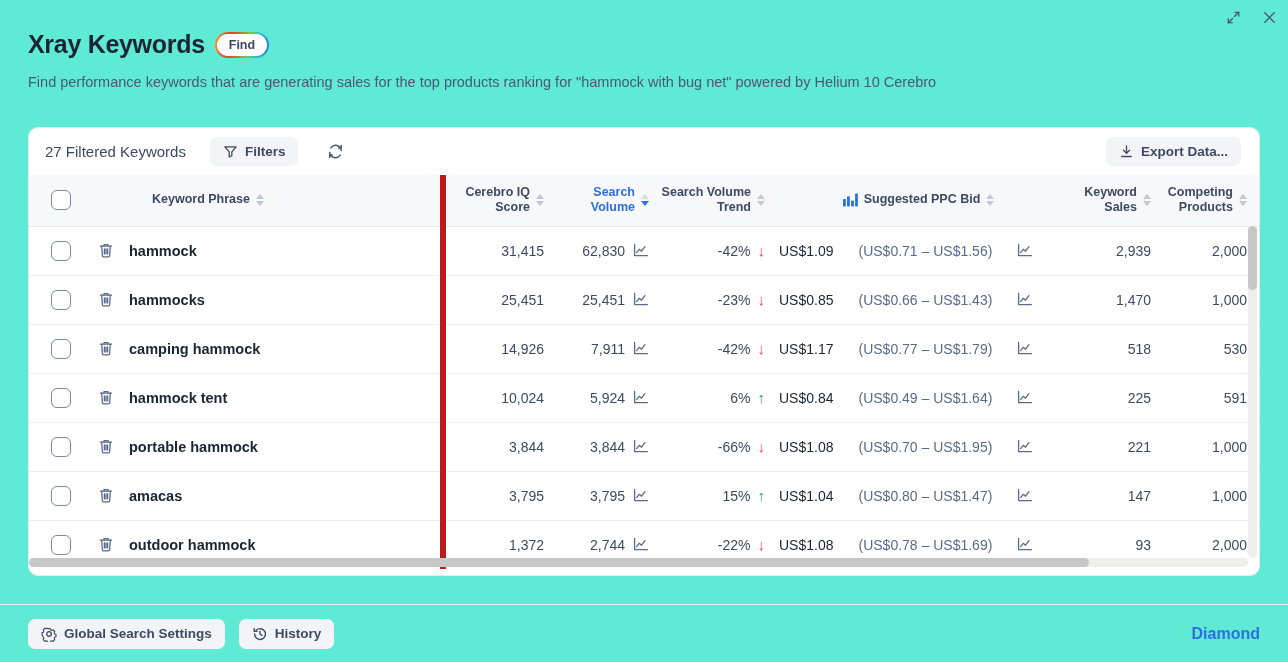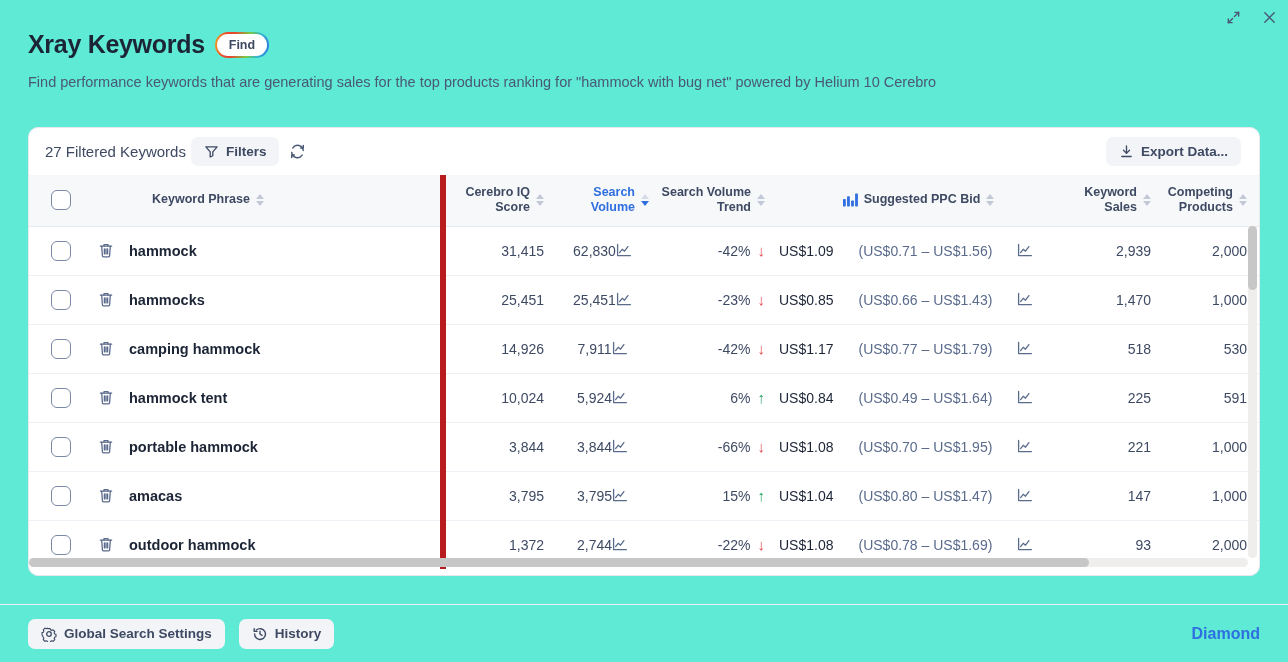--- a/index.html
+++ b/index.html
@@ -56,21 +56,21 @@
     width: 1232px; height: 449px;
     background: #fff;
     border: 1px solid #e6e9ef;
     border-radius: 10px;
     overflow: hidden;
   }
   .card-toolbar {
     height: 47px;
     display: flex; align-items: center;
     padding: 0 18px 0 16px;
-    gap: 5px;
+    gap: 24px;
   }
   .filtered-count {
     font-size: 15px; color: #3e4a63;
   }
   .btn-soft {
     display: inline-flex; align-items: center; gap: 7px;
     background: #f2f4f7; border: none; border-radius: 7px;
     padding: 7px 13px;
     font-size: 13.5px; font-weight: bold; color: #3e4a63;
     font-family: inherit; cursor: pointer;
@@ -116,21 +116,21 @@
   .cb {
     width: 20px; height: 20px; border: 1.5px solid #7b89a6;
     border-radius: 6px; background:#fff; display:block; cursor:pointer;
   }
   .cell-cb { padding-left: 22px !important; }
   .cell-tr { text-align:center; }
   .kw-phrase { font-weight: bold; color:#1c2536; font-size:14.5px; padding-left: 2px; }
   .num { text-align:right; padding-right: 12px !important; }
   .num-nopad { text-align:right; }
 
-  .with-ic { display:flex; align-items:center; justify-content:center; gap:0; padding-right:12px; }
+  .with-ic { display:flex; align-items:center; justify-content:flex-end; gap:8px; padding-right:12px; }
   .spark { color:#5a6b8c; display:flex; align-items:center; cursor:pointer; }
 
   .trend { display:flex; align-items:center; justify-content:flex-end; gap:7px; padding-right:12px; }
   .arrow-dn { color:#e5484d; font-size:15px; line-height:1; }
   .arrow-up { color:#27a567; font-size:15px; line-height:1; }
 
   .bid { display:flex; align-items:center; justify-content:flex-start; gap:25px; padding-left:2px; }
   .bid-main { color:#1c2536; }
   .bid-range { color:#5a6b8c; }
 

